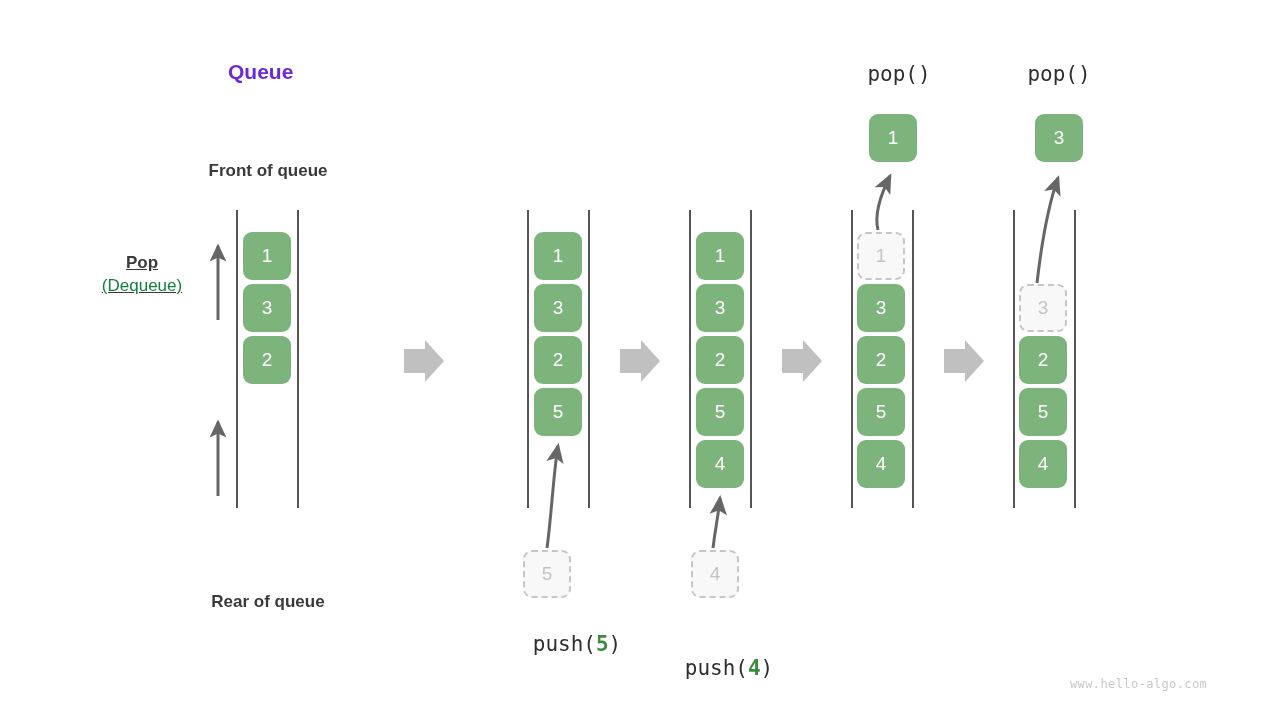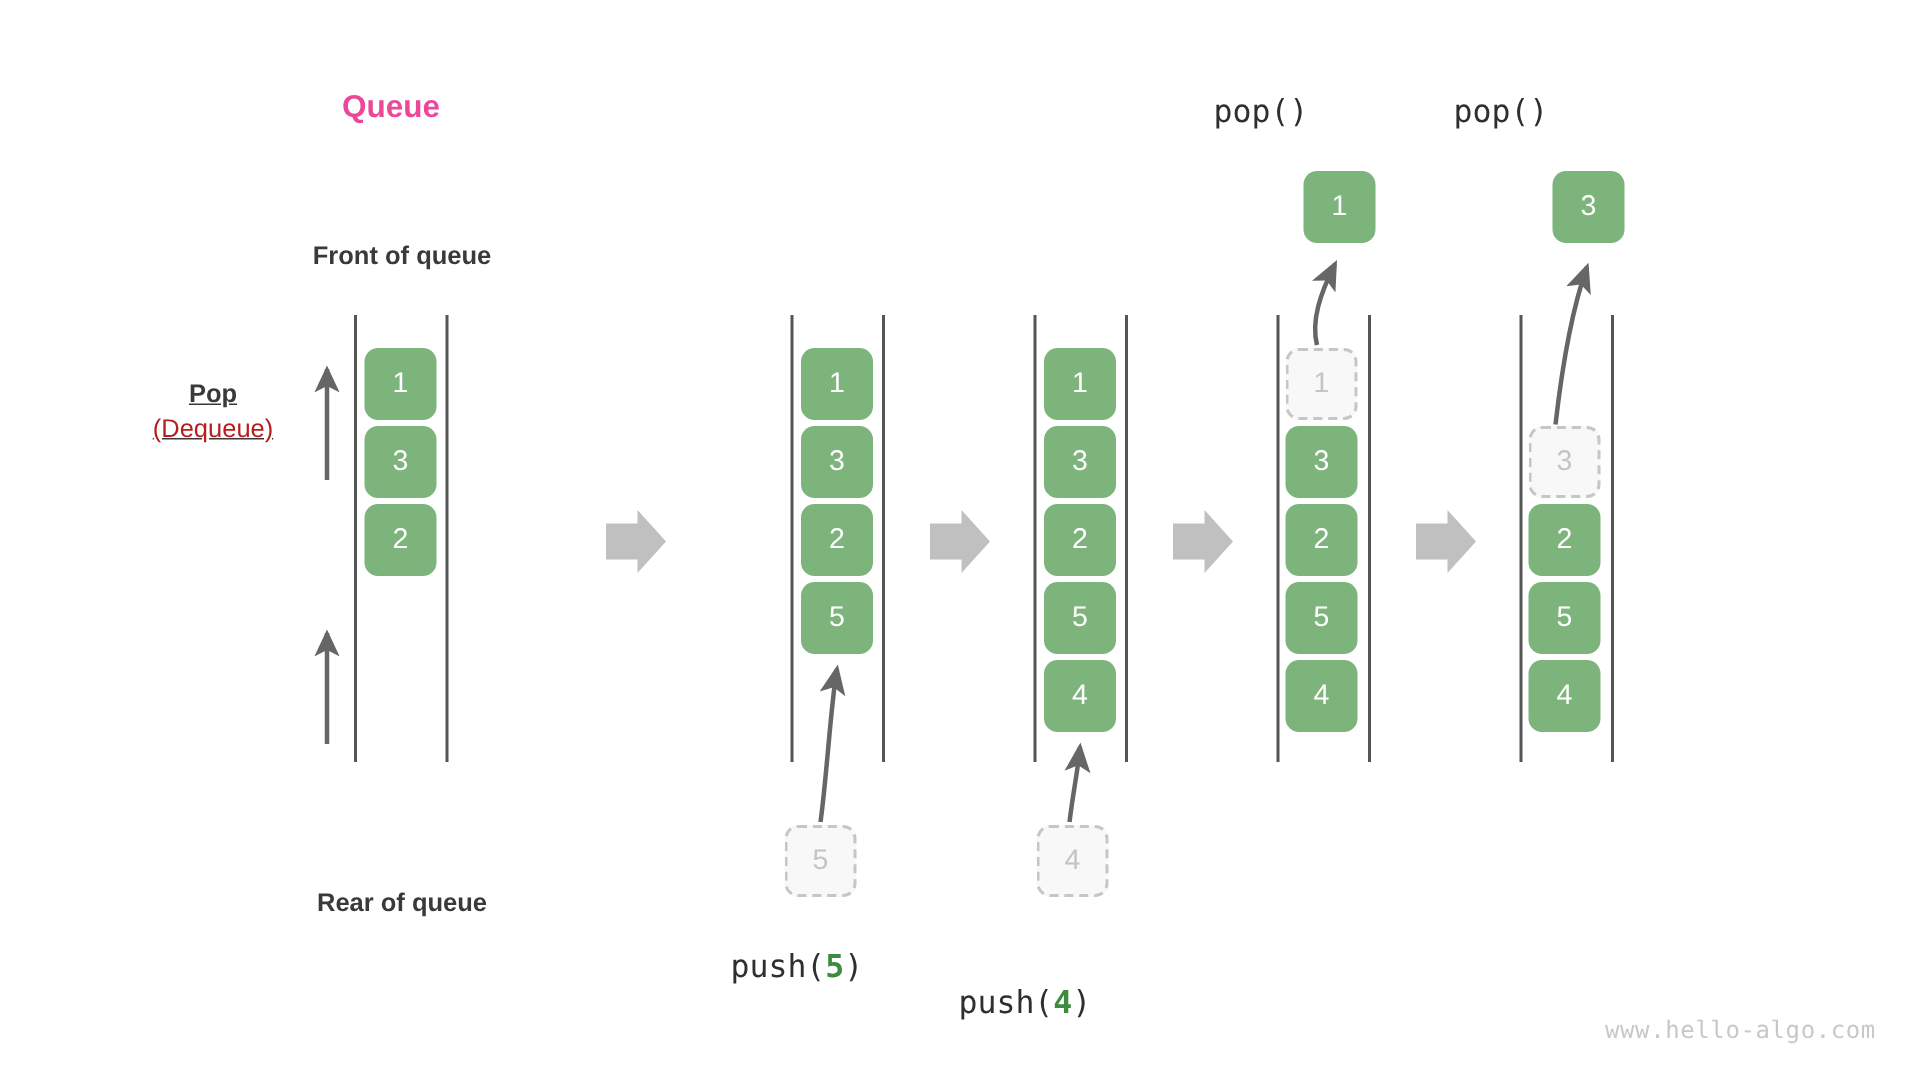--- a/index.html
+++ b/index.html
@@ -16,21 +16,21 @@
     height: 720px;
     background: #ffffff;
     overflow: hidden;
   }
 
   
   .title {
     position: absolute;
     font-weight: bold;
     font-size: 21px;
-    color: #ec4899;
+    color: #6d28d9;
     white-space: nowrap;
   }
   .hdr-label {
     position: absolute;
     font-weight: bold;
     font-size: 17px;
     color: #3a3a3a;
     white-space: nowrap;
     text-align: center;
   }
@@ -45,38 +45,38 @@
   .side-label .bold {
     display: block;
     font-weight: bold;
     font-size: 17px;
     color: #3a3a3a;
   }
   .side-label .paren {
     display: block;
     font-weight: normal;
     font-size: 17px;
-    color: #b91c1c;
+    color: #15803d;
   }
   .op-label {
     position: absolute;
     font-family: "DejaVu Sans Mono", "Liberation Mono", monospace;
     font-size: 21px;
     color: #2f2f2f;
     white-space: nowrap;
-    text-align: left;
+    text-align: center;
   }
   .op-label .arg {
     color: #3c8c40;
     font-weight: bold;
   }
   .watermark {
     position: absolute;
     font-family: "DejaVu Sans Mono", "Liberation Mono", monospace;
-    font-size: 16px;
+    font-size: 12px;
     color: #c8c8c8;
     white-space: nowrap;
     letter-spacing: 0.4px;
   }
 
   
   .rail {
     position: absolute;
     width: 1.6px;
     background: #555555;

